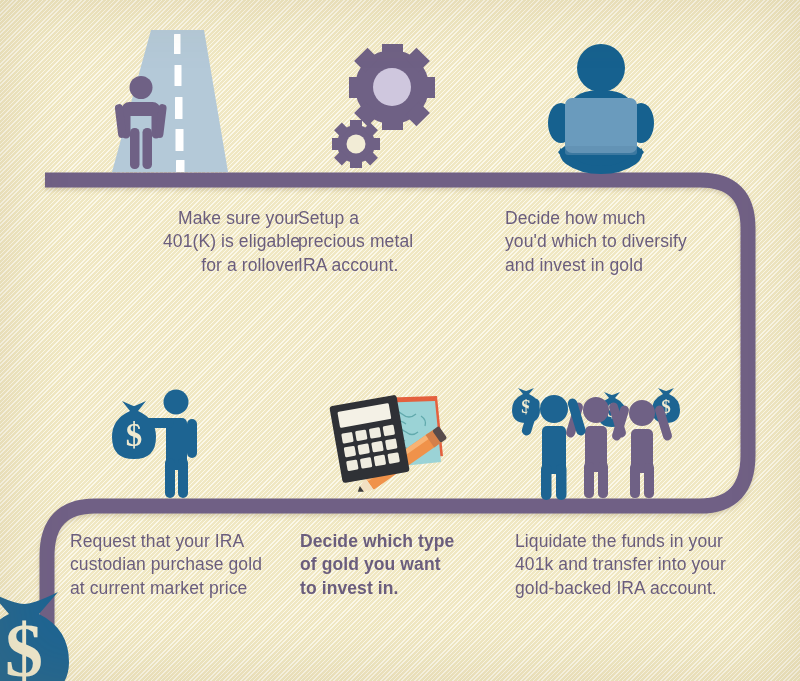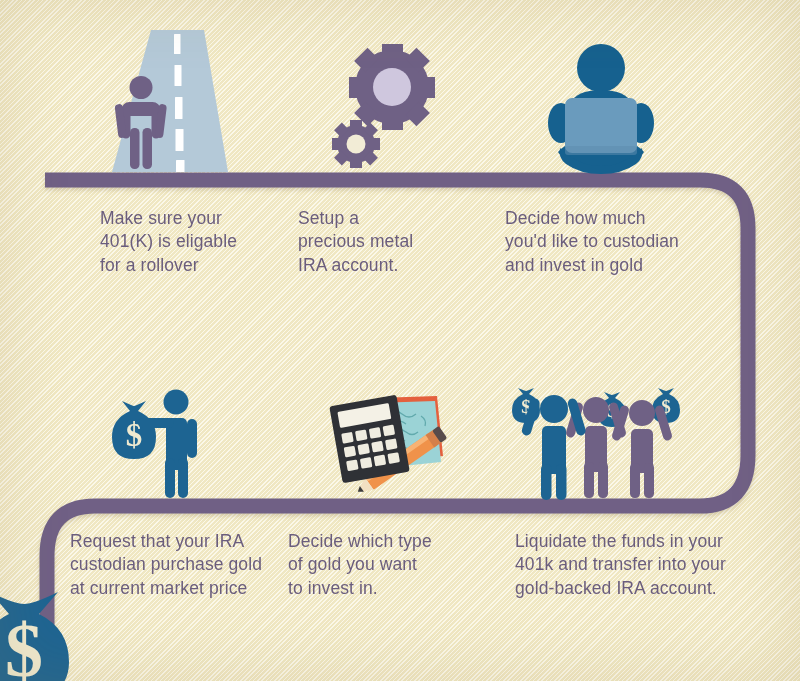--- a/index.html
+++ b/index.html
@@ -154,28 +154,28 @@
         <path d="M22 110 q12 -14 43 -14 q31 0 43 14 q-10 17 -43 17 q-33 0 -43 -17 z" fill="#16618f"></path>
         <path d="M24 106 q18 18 41 18 q23 0 41 -18 q2 10 -6 16 q-14 10 -35 10 q-21 0 -35 -10 q-8 -6 -6 -16 z" fill="#16618f"></path>
       </g>
 
       <rect x="29" y="56" width="72" height="55" rx="7" fill="#6a9bbd"></rect>
       <rect x="29" y="104" width="72" height="9" rx="3" fill="#5d8dae" opacity="0.55"></rect>
     </svg>
   </div>
 
   <div class="row1">
-    <div class="caption" style="left:100px;width:200px;">Make sure your
+    <div class="caption" style="left:100px;width:200px;text-align:right;">Make sure your
 401(K) is eligable
 for a rollover</div>
     <div class="caption" style="left:298px;width:195px;">Setup a
 precious metal
 IRA account.</div>
     <div class="caption" style="left:505px;width:225px;">Decide how much
-you'd like to custodian
+you'd which to diversify
 and invest in gold</div>
   </div>
 
   <div class="icon-box" style="left:100px;top:378px;width:120px;height:122px;">
     <svg width="120" height="122" viewBox="0 0 120 122">
 
       <g>
         <path d="M22 23 l8 10 q-18 8 -18 26 q0 22 22 22 q22 0 22 -22 q0 -18 -18 -26 l8 -10 q-11 5 -12 5 q-1 0 -12 -5 z" fill="#1d6492"></path>
         <text x="34" y="68" font-family="Liberation Serif, serif" font-size="33" font-weight="bold" fill="#f0ead0" text-anchor="middle">$</text>
       </g>
@@ -284,21 +284,21 @@
         <rect x="35" y="84" width="10.5" height="36" rx="5"></rect>
         <rect x="50" y="84" width="10.5" height="36" rx="5"></rect>
       </g>
     </svg>
   </div>
 
   <div class="row2">
     <div class="caption" style="left:70px;width:230px;">Request that your IRA
 custodian purchase gold
 at current market price</div>
-    <div class="caption" style="left:288px;width:190px;">Decide which type
+    <div class="caption" style="left:300px;width:190px;font-weight:bold;">Decide which type
 of gold you want
 to invest in.</div>
     <div class="caption" style="left:505px;width:260px;margin-left:10px;">Liquidate the funds in your
 401k and transfer into your
 gold-backed IRA account.</div>
   </div>
 
   <div class="icon-box" style="left:-28px;top:588px;width:118px;height:105px;z-index:5;">
     <svg width="118" height="105" viewBox="0 0 118 105">
       <path d="M18 4 l19 22 q-30 15 -30 48 q0 36 45 36 q45 0 45 -36 q0 -33 -30 -48 l19 -22 q-24 12 -34 12 q-10 0 -34 -12 z" fill="#1d6492"></path>

